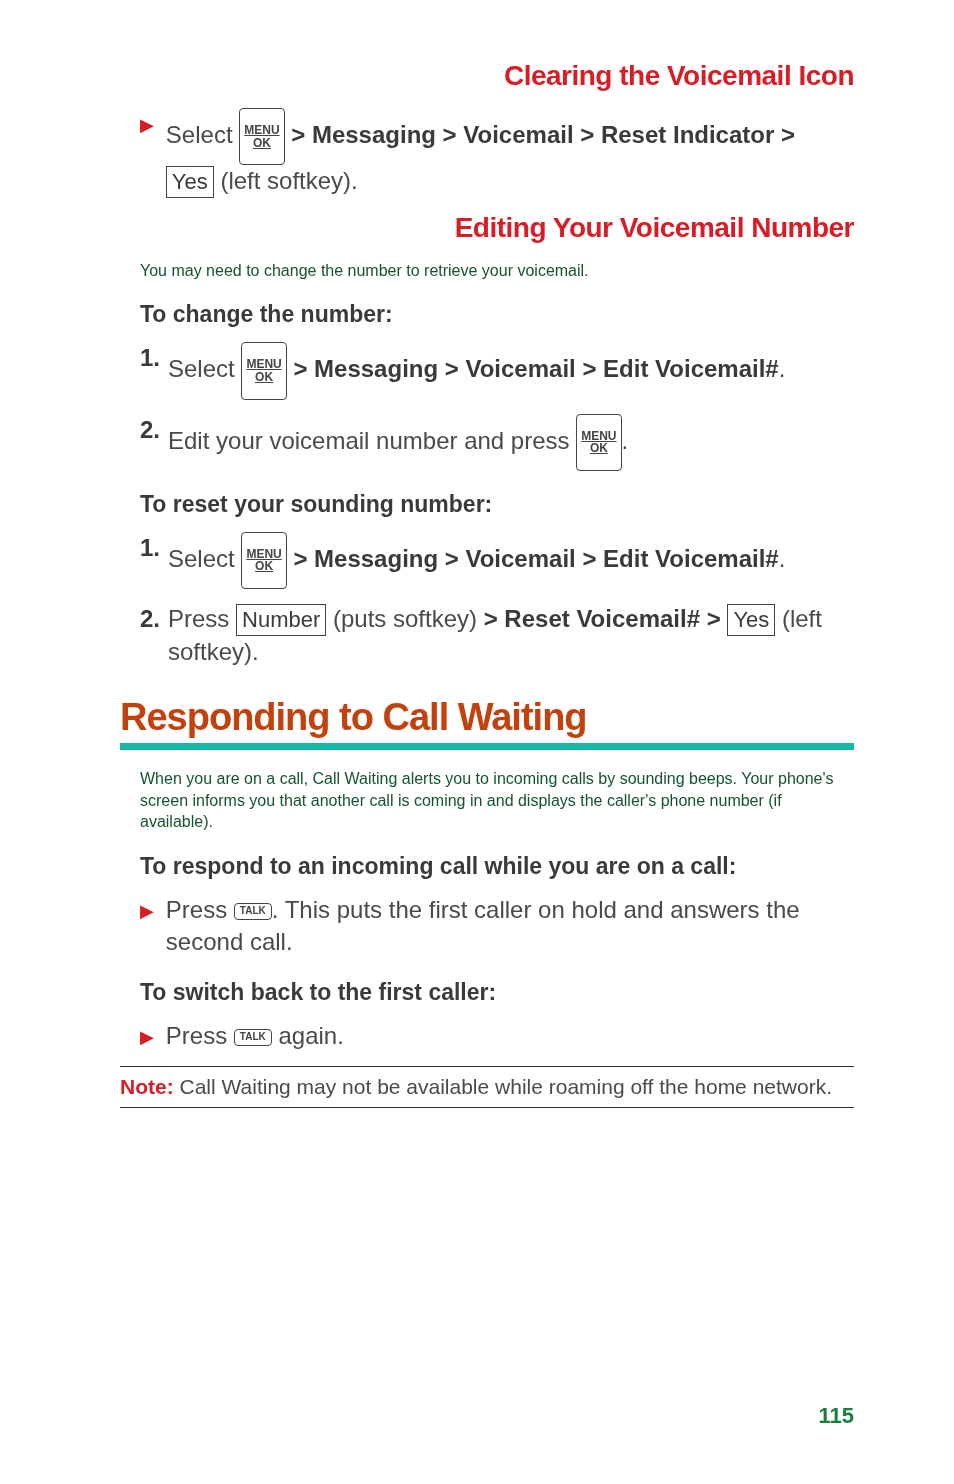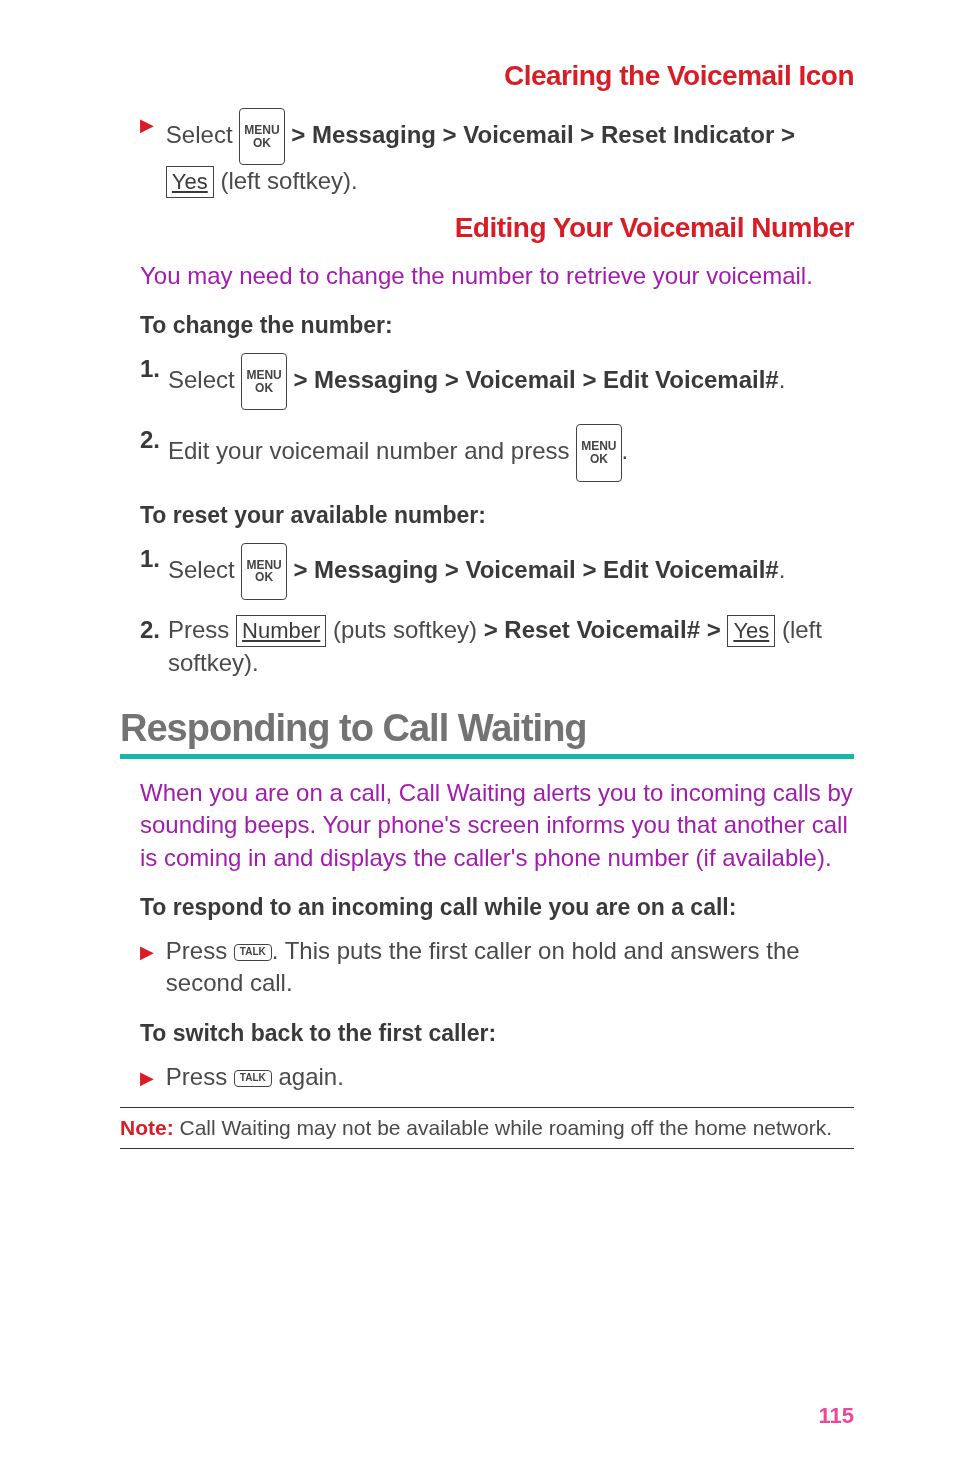--- a/index.html
+++ b/index.html
@@ -19,39 +19,39 @@
     .h2-red {
       color: #d81d26;
       font-size: 28px;
       font-weight: bold;
       letter-spacing: -0.5px;
       margin-bottom: 16px;
       font-stretch: condensed;
       text-align: right;
     }
     .h1-red {
-      color: #737373;
+      color: #c2410c;
       font-size: 38px;
       font-weight: bold;
       letter-spacing: -1px;
-      border-bottom: 5px solid #14b8a6;
+      border-bottom: 7px solid #14b8a6;
       padding-bottom: 4px;
       margin-top: 28px;
       margin-bottom: 18px;
       font-stretch: condensed;
       margin-left: -10px;
     }
     .content-block {
       margin-left: 10px;
       margin-bottom: 18px;
     }
     .content-block p {
-      font-size: 24px;
+      font-size: 16px;
       line-height: 1.35;
-      color: #a21caf;
+      color: #14532d;
     }
     .bold-para {
       font-weight: bold;
       font-size: 23px;
       color: #3a3a3a;
       margin-left: 10px;
       margin-bottom: 14px;
       margin-top: 20px;
     }
     .list-item {
@@ -89,54 +89,54 @@
       padding: 0 6px;
       font-size: 12px;
       font-weight: bold;
       line-height: 1.05;
       vertical-align: middle;
       text-align: center;
       color: #444;
     }
     .key-box.menu-ok {
       padding: 15px 4px;
+      text-decoration: underline;
     }
     .key-box.talk {
       padding: 2px 5px;
       font-size: 10px;
     }
     .soft-box {
       display: inline-block;
       border: 1.5px solid #444;
       padding: 0 5px;
       font-weight: normal;
       vertical-align: baseline;
       color: #3a3a3a;
       font-size: 22px;
-      text-decoration: underline;
     }
     .note-block {
       border-top: 1.5px solid #333;
       border-bottom: 1.5px solid #333;
       padding: 8px 0;
       margin-top: 10px;
       margin-left: -10px;
       font-size: 21px;
     }
     .note-label {
       color: #d81d26;
       font-weight: bold;
     }
     .page-num {
       position: absolute;
       bottom: 55px;
       right: 100px;
       font-weight: bold;
       font-size: 22px;
-      color: #ec4899;
+      color: #15803d;
     }
   </style>
 </head>
 <body>
 
 <h2 class="h2-red">Clearing the Voicemail Icon</h2>
 <div class="list-item">
   <span class="bullet-triangle">▶</span>
   <span class="list-text">
     <span>Select </span><span class="key-box menu-ok">MENU<br>OK</span><span class="strong-nav"> &gt; Messaging &gt; Voicemail &gt; Reset Indicator &gt; </span><br><span class="soft-box">Yes</span><span> (left softkey).</span>
@@ -153,21 +153,21 @@
   <span class="list-text">
     <span>Select </span><span class="key-box menu-ok">MENU<br>OK</span><span class="strong-nav"> &gt; Messaging &gt; Voicemail &gt; Edit Voicemail#</span><span>.</span>
   </span>
 </div>
 <div class="list-item">
   <span class="num-marker">2.</span>
   <span class="list-text">
     <span>Edit your voicemail number and press </span><span class="key-box menu-ok">MENU<br>OK</span><span>.</span>
   </span>
 </div>
-<p class="bold-para">To reset your available number:</p>
+<p class="bold-para">To reset your sounding number:</p>
 <div class="list-item">
   <span class="num-marker">1.</span>
   <span class="list-text">
     <span>Select </span><span class="key-box menu-ok">MENU<br>OK</span><span class="strong-nav"> &gt; Messaging &gt; Voicemail &gt; Edit Voicemail#</span><span>.</span>
   </span>
 </div>
 <div class="list-item">
   <span class="num-marker">2.</span>
   <span class="list-text">
     <span>Press </span><span class="soft-box">Number</span><span> (puts softkey) </span><span class="strong-nav">&gt; Reset Voicemail# &gt;</span> <span class="soft-box">Yes</span><span> (left softkey).</span>

